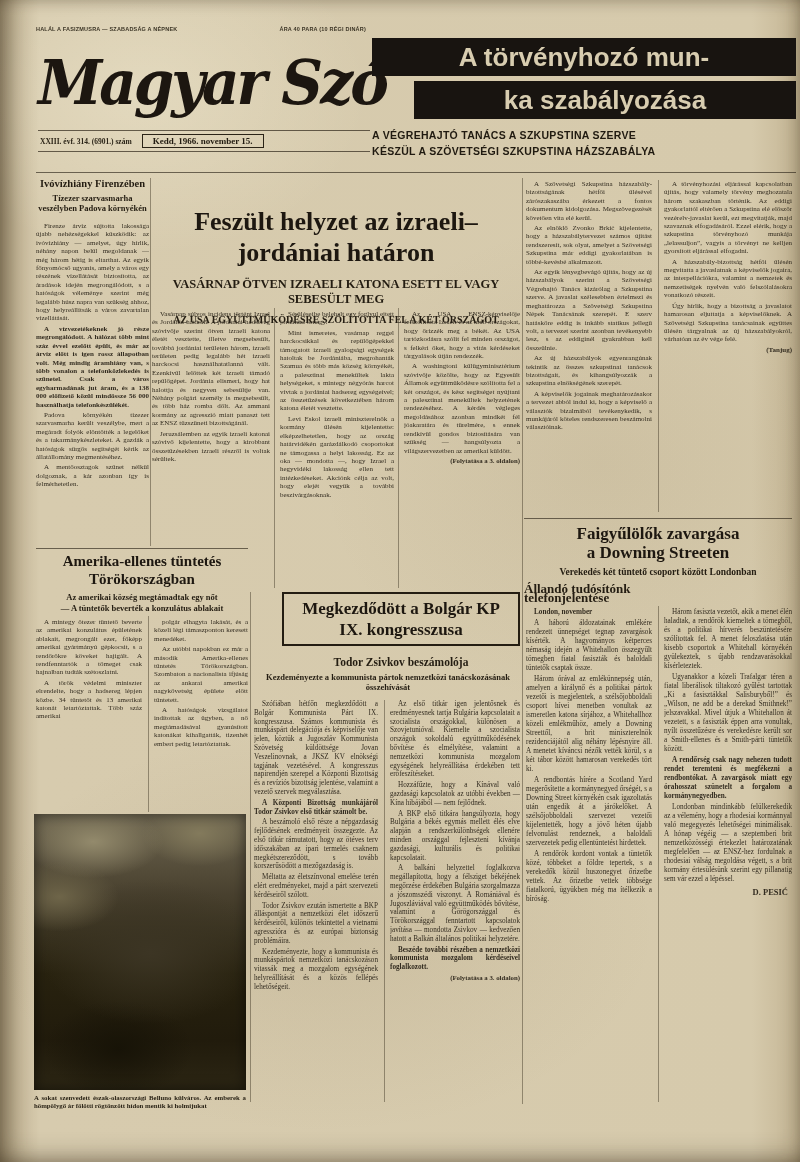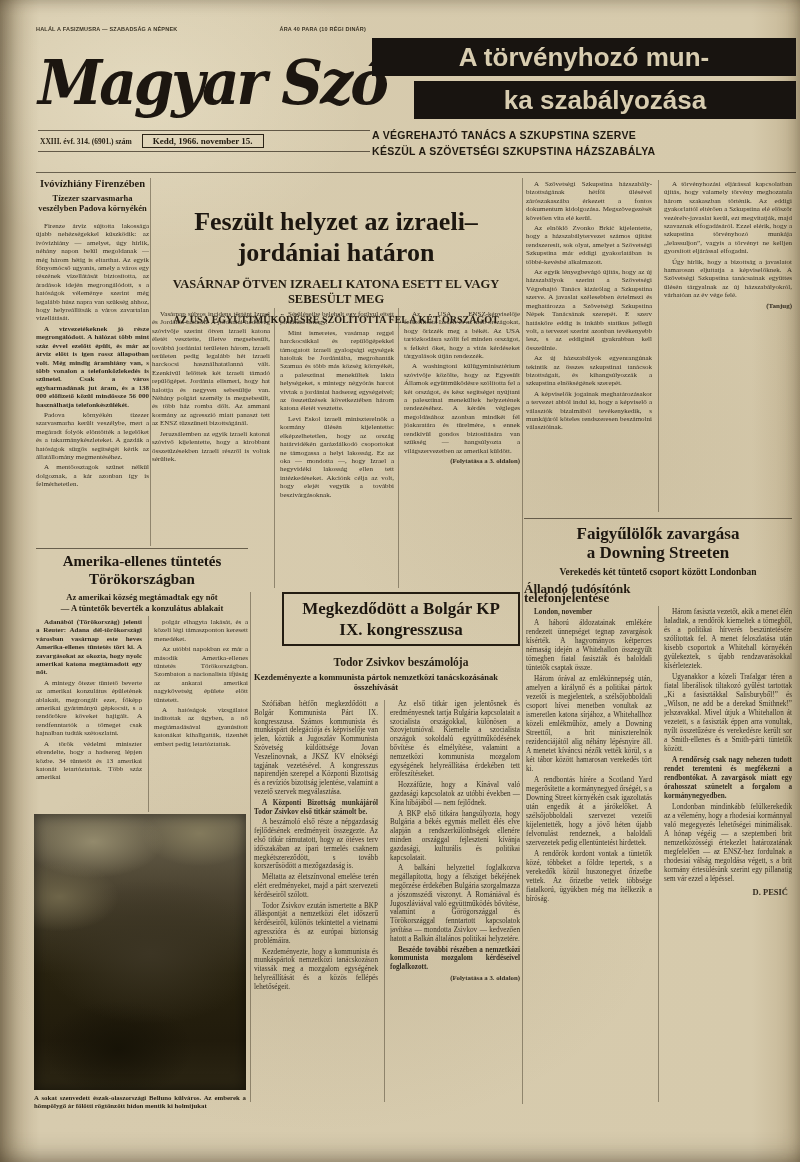--- a/index.html
+++ b/index.html
@@ -98,20 +98,21 @@
   <div class="bodytext" style="left:526px;top:180px;width:126px;height:334px;">
       <p class="para">A Szövetségi Szkupstina házszabály-bizottságának hétfői ülésével zárószakaszába érkezett a fontos dokumentum kidolgozása. Megszövegezését követően vita elé kerül.</p>
       <p class="para">Az elnöklő Zvonko Brkić kijelentette, hogy a házszabálytervezet számos újítást rendszeresít, sok olyat, amelyet a Szövetségi Szkupstina már eddigi gyakorlatában is többé-kevésbé alkalmazott.</p>
       <p class="para">Az egyik lényegbevágó újítás, hogy az új házszabályok szerint a Szövetségi Végrehajtó Tanács kizárólag a Szkupstina szerve. A javaslat szélesebben értelmezi és meghatározza a Szövetségi Szkupstina Népek Tanácsának szerepét. E szerv hatásköre eddig is inkább statikus jellegű volt, a tervezet szerint azonban tevékenyebb lesz, s az eddiginél gyakrabban kell összeülnie.</p>
       <p class="para">Az új házszabályok egyenrangúnak tekintik az összes szkupstinai tanácsok bizottságait, és kihangsúlyozzák a szkupstina elnökségének szerepét.</p>
       <p class="para">A képviselők jogainak meghatározásakor a tervezet abból indul ki, hogy a képviselő a választók bizalmából tevékenykedik, s munkájáról köteles rendszeresen beszámolni választóinak.</p>
     </div>
   <div class="bodytext" style="left:664px;top:180px;width:128px;height:334px;">
     <div>
         <p class="para">A törvényhozási eljárással kapcsolatban újítás, hogy valamely törvény meghozatala három szakaszban történik. Az eddigi gyakorlattól eltérően a Szkupstina elé először vezérelv-javaslat kerül, ezt megvitatják, majd szavaznak elfogadásáról. Ezzel elérik, hogy a szkupstina törvényhozó munkája „lelassuljon”, vagyis a törvényt ne kelljen gyorsított eljárással elfogadni.</p>
+        <p class="para">A házszabály-bizottság hétfői ülésén megvitatta a javaslatnak a képviselők jogaira, az interpellációkra, valamint a nemzetek és nemzetiségek nyelvén való felszólalásokra vonatkozó részeit.</p>
         <p class="para">Úgy hírlik, hogy a bizottság a javaslatot hamarosan eljuttatja a képviselőknek. A Szövetségi Szkupstina tanácsainak együttes ülésén tárgyalnak az új házszabályokról, várhatóan az év vége felé.</p>
       </div>
     <div class="tagline">(Tanjug)</div>
   </div>
 
   <div class="abs" style="left:36px;top:178px;width:113px;">
     <div class="subhead" style="font-size:10.5px;line-height:12px;margin-bottom:3px;">Ivóvízhiány Firenzében</div>
     <div class="subhead" style="font-size:8.5px;line-height:10px;margin-bottom:5px;">Tízezer szarvasmarha veszélyben Padova környékén</div>
   </div>
   <div class="bodytext" style="left:36px;top:222px;width:113px;height:324px;">
@@ -146,38 +147,37 @@
     <div class="cont">(Folytatása a 3. oldalon)</div>
   </div>
 
   <div class="abs" style="left:36px;top:552px;width:212px;">
     <div class="headline-md">Amerika-ellenes tüntetés</div>
     <div class="headline-md">Törökországban</div>
     <div class="subhead" style="font-size:8.5px;line-height:10.5px;margin-top:4px;">Az amerikai község megtámadtak egy nőt</div>
     <div class="subhead" style="font-size:8.5px;line-height:10.5px;">— A tüntetők beverték a konzulátus ablakait</div>
   </div>
   <div class="bodytext" style="left:36px;top:618px;width:106px;height:194px;">
-    <p class="para b">Adanából (Törökország) jelenti a Reuter: Adana dél-törökországi városban vasárnap este heves Amerika-ellenes tüntetés tört ki. A zavargásokat az okozta, hogy nyolc amerikai katona megtámadott egy nőt.</p>
     <div>
         <p class="para">A mintegy ötezer tüntető beverte az amerikai konzulátus épületének ablakait, megrongált ezer, főképp amerikai gyártmányú gépkocsit, s a rendőrökre köveket hajigált. A rendfenntartók a tömeget csak hajnalban tudták szétoszlatni.</p>
         <p class="para">A török védelmi miniszter elrendelte, hogy a hadsereg lépjen közbe. 34 tüntetőt és 13 amerikai katonát letartóztattak. Több száz amerikai</p>
       </div>
   </div>
   <div class="bodytext" style="left:154px;top:618px;width:94px;height:194px;">
       <p class="para">polgár elhagyta lakását, és a közeli légi támaszponton keresett menedéket.</p>
       <p class="para">Az utóbbi napokban ez már a második Amerika-ellenes tüntetés Törökországban. Szombaton a nacionalista ifjúság az ankarai amerikai nagykövetség épülete előtt tüntetett.</p>
       <p class="para">A hatóságok vizsgálatot indítottak az ügyben, a nő megtámadásával gyanúsított katonákat kihallgatták, tizenhét embert pedig letartóztattak.</p>
     </div>
 
   <div class="abs boxhead" style="left:282px;top:592px;width:226px;">
     <div>Megkezdődött a Bolgár KP</div>
     <div>IX. kongresszusa</div>
   </div>
   <div class="abs subhead" style="left:282px;top:656px;width:238px;font-size:11.5px;line-height:13px;">Todor Zsivkov beszámolója</div>
-  <div class="abs subhead" style="left:248px;top:672px;width:256px;font-size:8.5px;line-height:10px;">Kezdeményezte a kommunista pártok nemzetközi tanácskozásának összehívását</div>
+  <div class="abs subhead" style="left:260px;top:672px;width:256px;font-size:8.5px;line-height:10px;">Kezdeményezte a kommunista pártok nemzetközi tanácskozásának összehívását</div>
   <div class="bodytext" style="left:254px;top:700px;width:124px;height:402px;font-size:7.2px;line-height:8.8px;">
     <div>
         <p class="para">Szófiában hétfőn megkezdődött a Bolgár Kommunista Párt IX. kongresszusa. Számos kommunista és munkáspárt delegációja és képviselője van jelen, köztük a Jugoszláv Kommunista Szövetség küldöttsége Jovan Veszelinovnak, a JKSZ KV elnökségi tagjának vezetésével. A kongresszus napirendjén szerepel a Központi Bizottság és a revíziós bizottság jelentése, valamint a vezető szervek megválasztása.</p>
       </div>
     <p class="para b">A Központi Bizottság munkájáról Todor Zsivkov első titkár számolt be.</p>
     <div>
         <p class="para">A beszámoló első része a népgazdaság fejlődésének eredményeit összegezte. Az első titkár rámutatott, hogy az ötéves terv időszakában az ipari termelés csaknem megkétszereződött, s tovább korszerűsödött a mezőgazdaság is.</p>
         <p class="para">Méltatta az életszínvonal emelése terén elért eredményeket, majd a párt szervezeti kérdéseiről szólott.</p>
         <p class="para">Todor Zsivkov ezután ismertette a BKP álláspontját a nemzetközi élet időszerű kérdéseiről, különös tekintettel a vietnami agresszióra és az európai biztonság problémáira.</p>
         <p class="para">Kezdeményezte, hogy a kommunista és munkáspártok nemzetközi tanácskozáson vitassák meg a mozgalom egységének helyreállítását és a közös fellépés lehetőségeit.</p>

